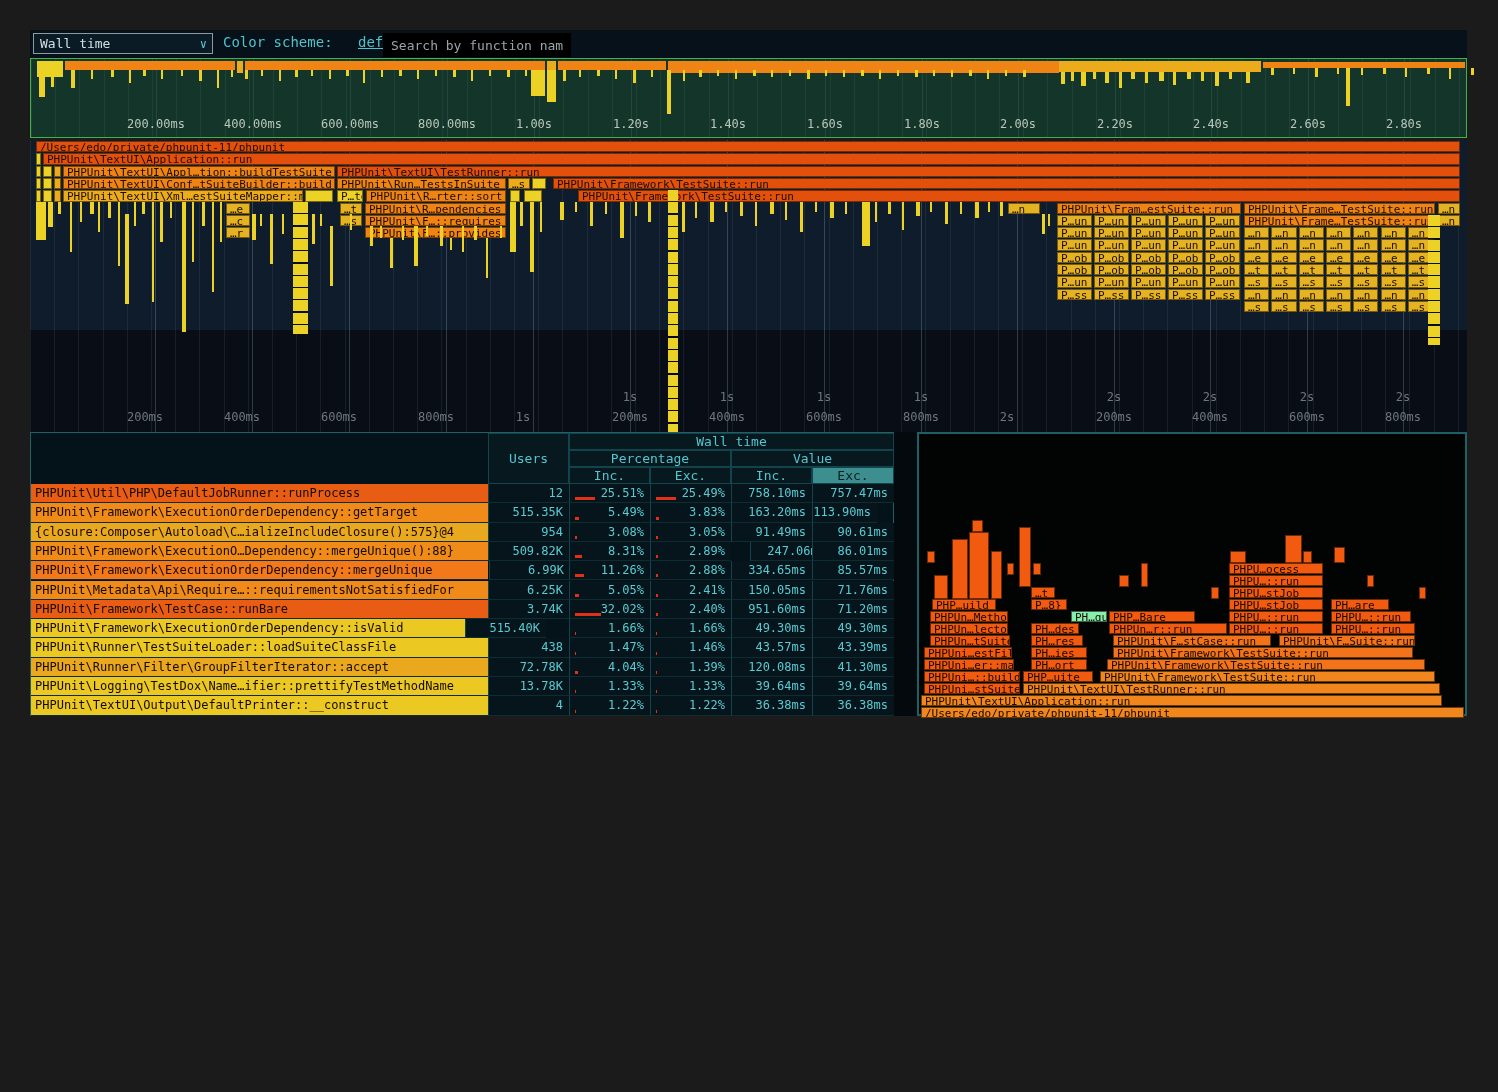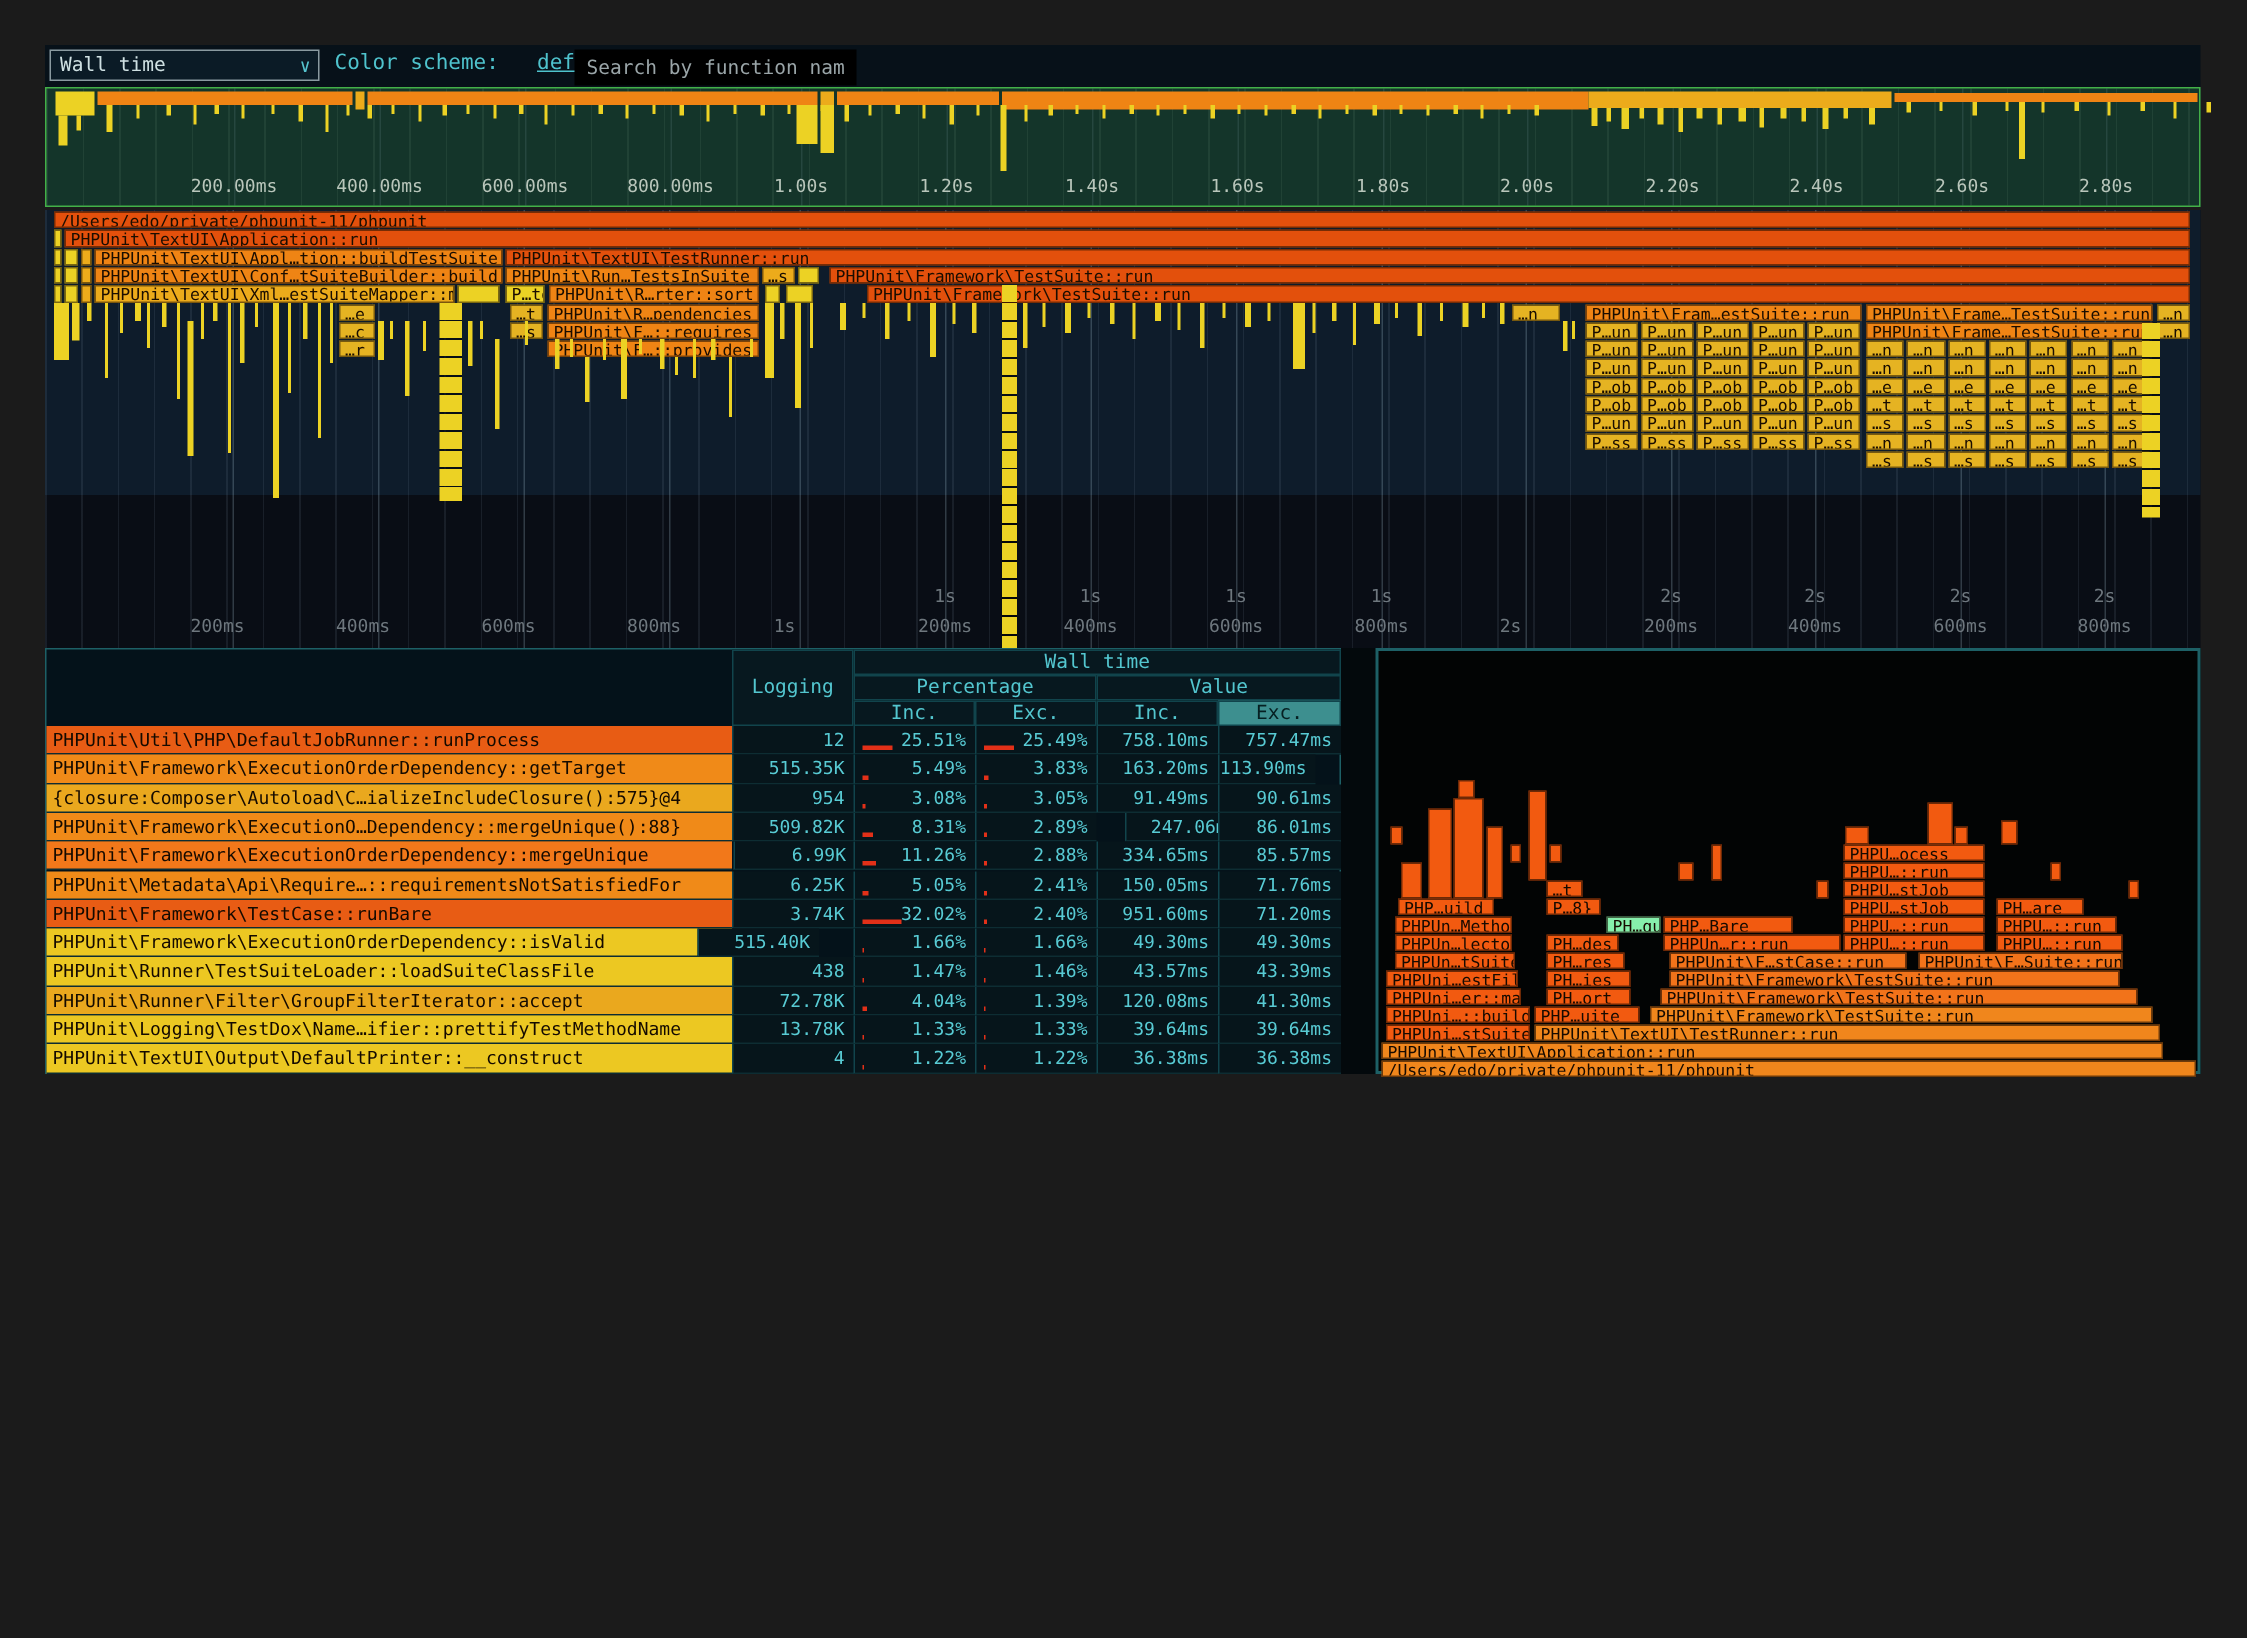--- a/index.html
+++ b/index.html
@@ -439,21 +439,21 @@
       <div class="fl-axis-1" style="left: 1135px;">2s</div>
       <div class="fl-axis-2" style="left: 1135px;">400ms</div>
       <div class="fl-axis-1" style="left: 1232px;">2s</div>
       <div class="fl-axis-2" style="left: 1232px;">600ms</div>
       <div class="fl-axis-1" style="left: 1328px;">2s</div>
       <div class="fl-axis-2" style="left: 1328px;">800ms</div>
     </div>
 
   <div id="bottom">
     <div id="fn-table">
-      <div class="th" style="left:457px;top:0;width:81px;height:51px;line-height:49px;">Logging</div>
+      <div class="th" style="left:457px;top:0;width:81px;height:51px;line-height:49px;">Users</div>
       <div class="th" style="left:538px;top:0;width:325px;height:17px;">Wall time</div>
       <div class="th" style="left:538px;top:17px;width:162px;height:17px;">Percentage</div>
       <div class="th" style="left:700px;top:17px;width:163px;height:17px;">Value</div>
       <div class="th" style="left:538px;top:34px;width:81px;height:17px;">Inc.</div>
       <div class="th" style="left:619px;top:34px;width:81px;height:17px;">Exc.</div>
       <div class="th" style="left:700px;top:34px;width:81px;height:17px;">Inc.</div>
       <div class="th sel" style="left:781px;top:34px;width:82px;height:17px;">Exc.</div>
       <div id="table-rows">
           <div>
             <div class="td fn" style="left: 0px; top: 51px; width: 457px; height: 19.3px; background: rgb(232, 92, 20);">PHPUnit\Util\PHP\DefaultJobRunner::runProcess</div>

